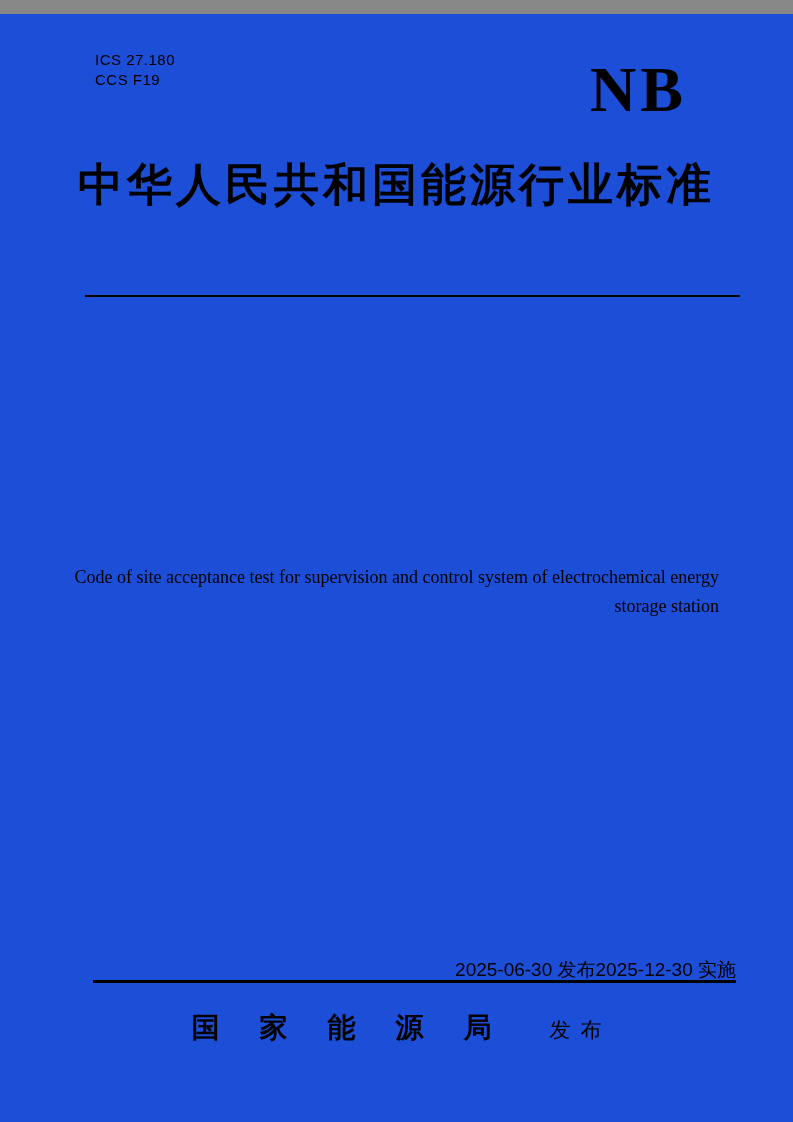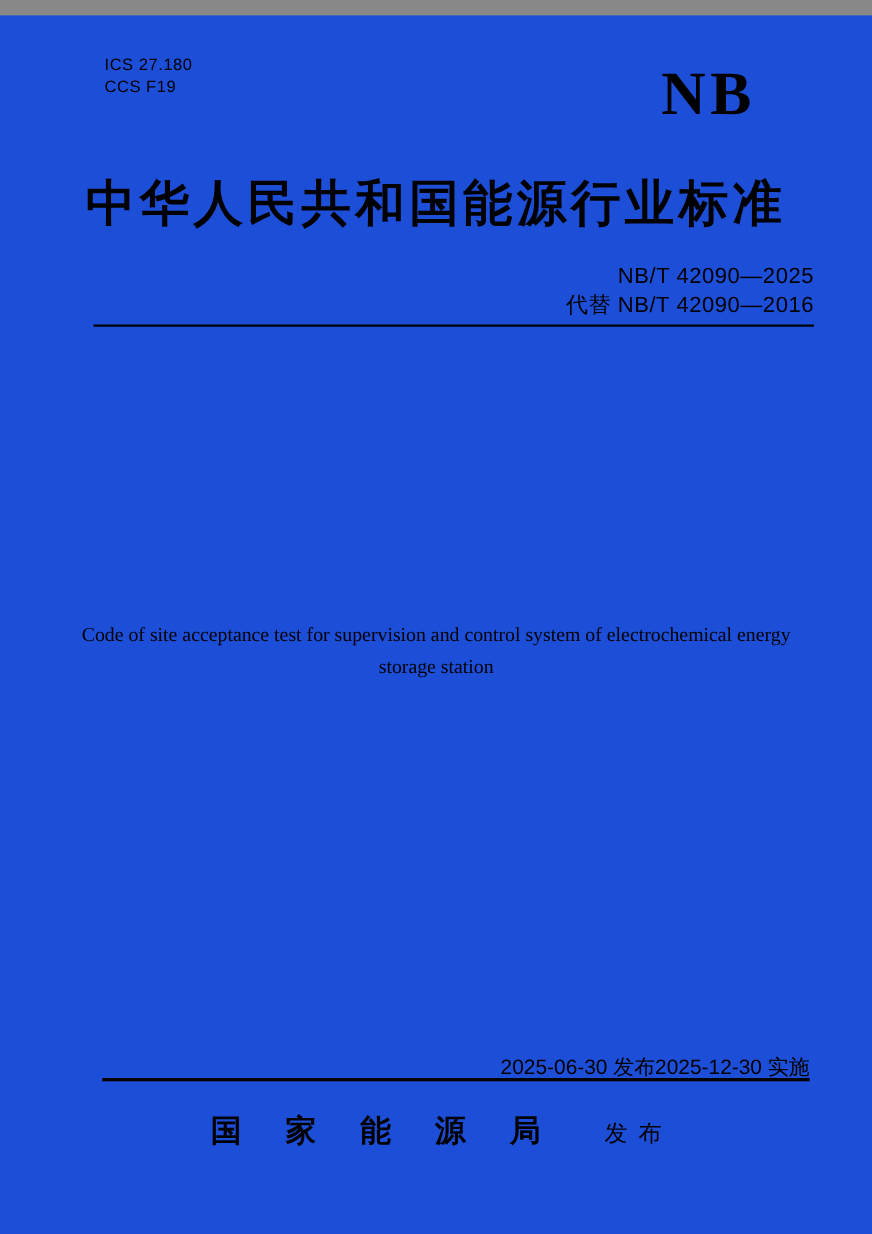--- a/index.html
+++ b/index.html
@@ -29,21 +29,21 @@
     font-family: "Liberation Sans", "DejaVu Sans", sans-serif;
   }
 
   
   .nb-logo {
     position: absolute;
     right: 106px;
     top: 44px;
     font-family: "Liberation Serif", "DejaVu Serif", serif;
     font-weight: bold;
-    font-size: 56px;
+    font-size: 64px;
     line-height: 1;
     letter-spacing: 4px;
   }
 
   
   .category-title {
     position: absolute;
     left: 0;
     top: 142px;
     width: 100%;
@@ -90,21 +90,21 @@
     font-family: "Liberation Sans", "DejaVu Sans", sans-serif;
     word-break: break-all;
   }
 
   .doc-title-en {
     position: absolute;
     left: 50%;
     transform: translateX(-50%);
     top: 549px;
     width: 645px;
-    text-align: center;
+    text-align: right;
     font-family: "Liberation Serif", "DejaVu Serif", serif;
     font-size: 18px;
     line-height: 29px;
   }
 
   
   .dates-row {
     position: absolute;
     left: 93px;
     top: 943px;
@@ -157,24 +157,20 @@
 
   <div class="meta-block">
     <div>ICS 27.180</div>
     <div>CCS F19</div>
   </div>
 
   <div class="nb-logo">NB</div>
 
   <div class="category-title">中华人民共和国能源行业标准</div>
 
-  <div class="number-block">
-    <div>NB/T 42090—2025</div>
-    <div>代替 NB/T 42090—2016</div>
-  </div>
 
   <div class="rule-thin"></div>
 
 
   <div class="doc-title-en">Code of site acceptance test for supervision and control system of electrochemical energy storage station</div>
 
   <div class="dates-row">
     <span>2025-06-30 发布</span>
     <span>2025-12-30 实施</span>
   </div>

